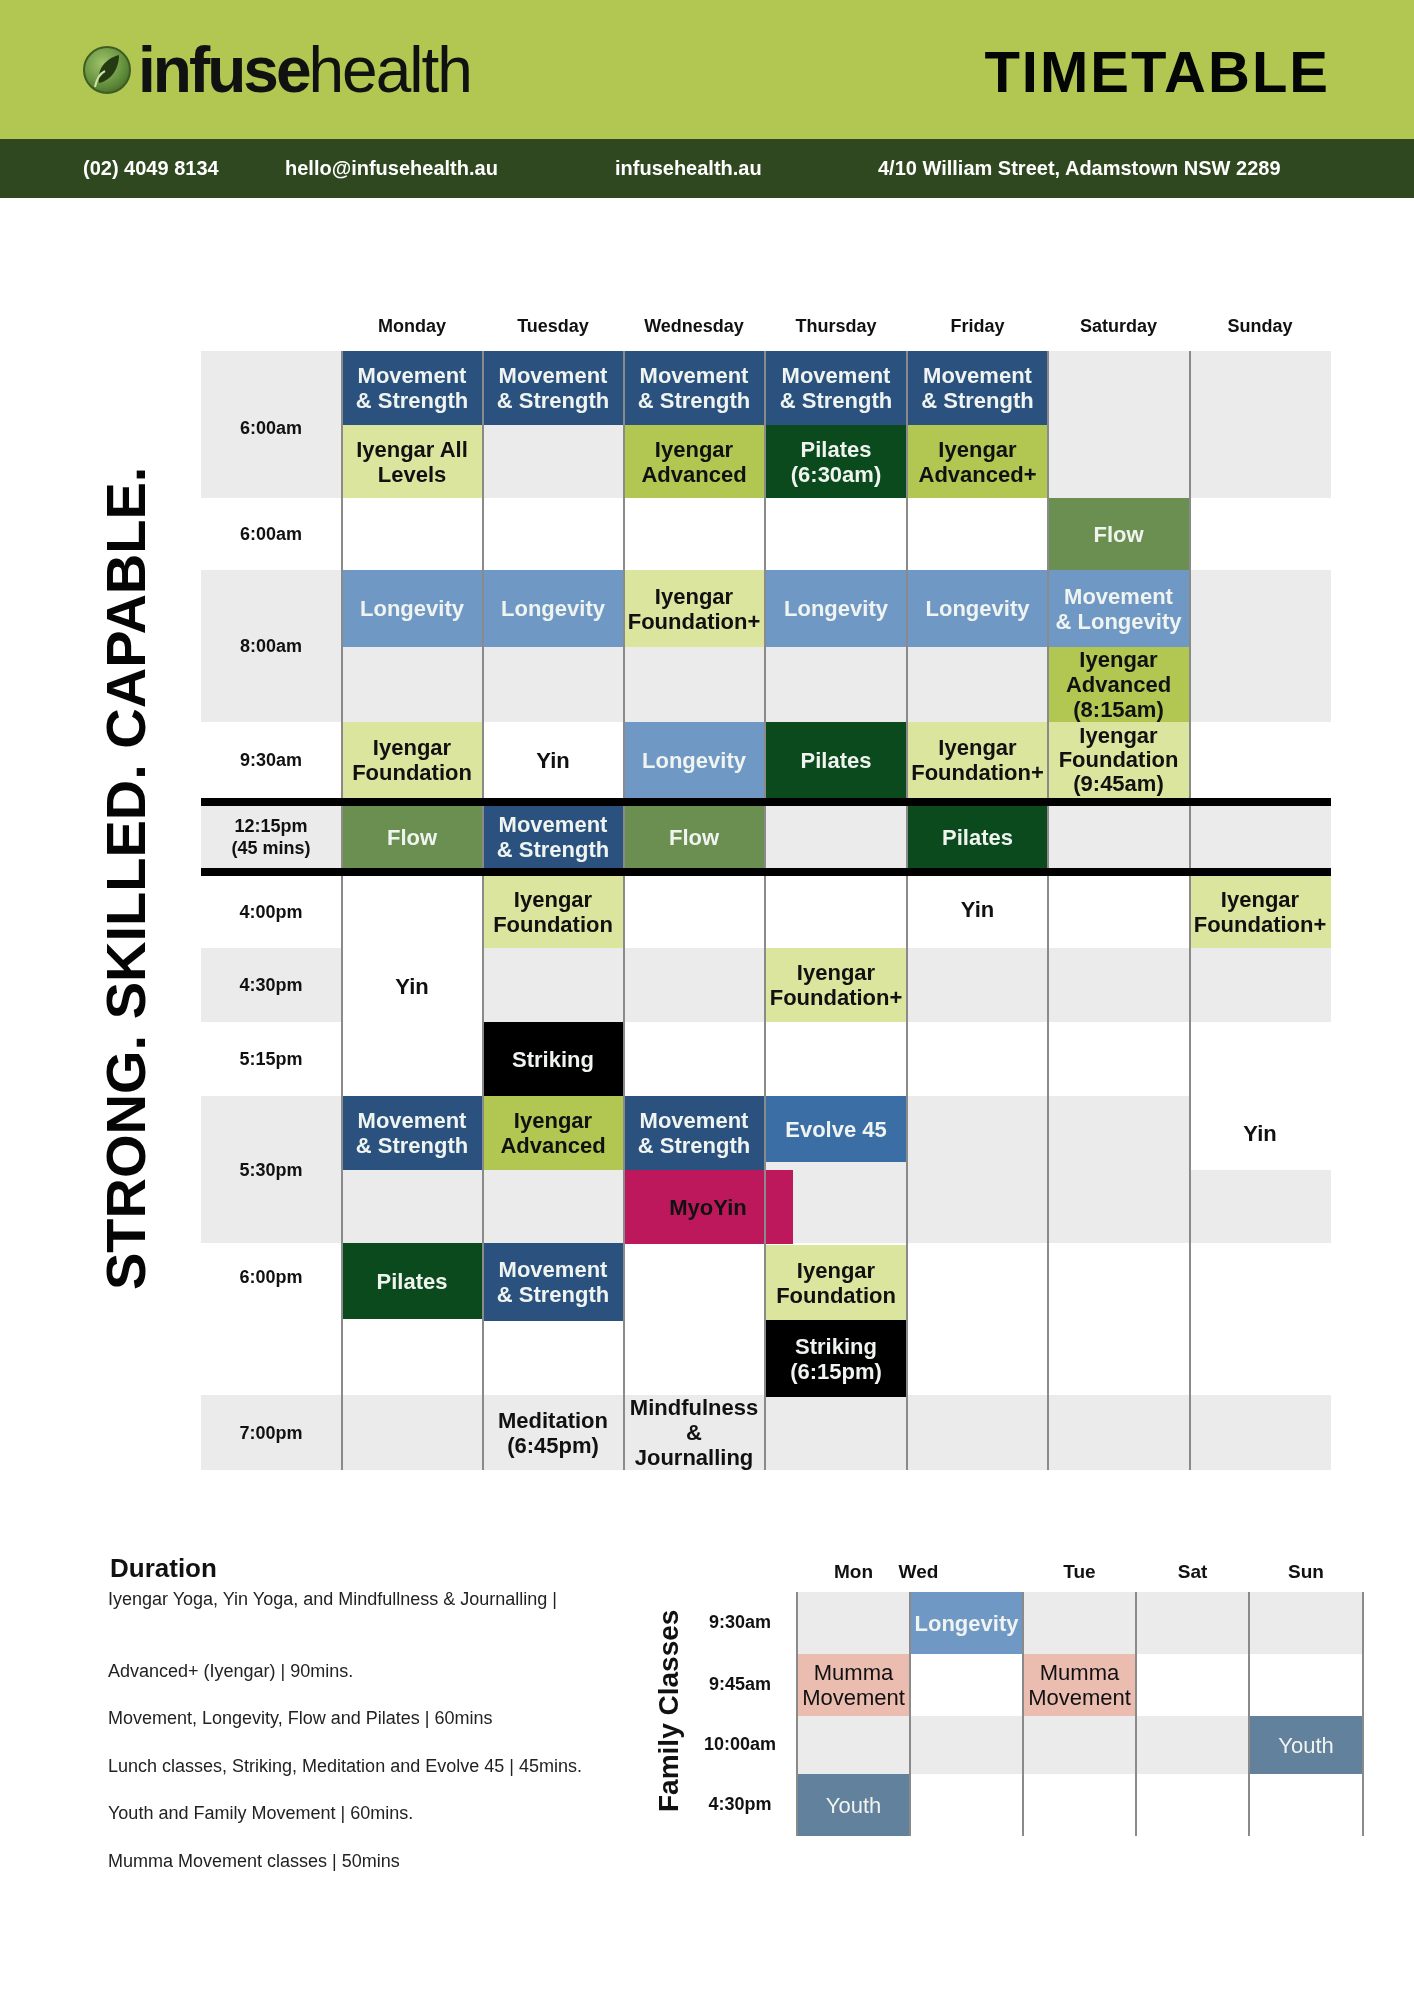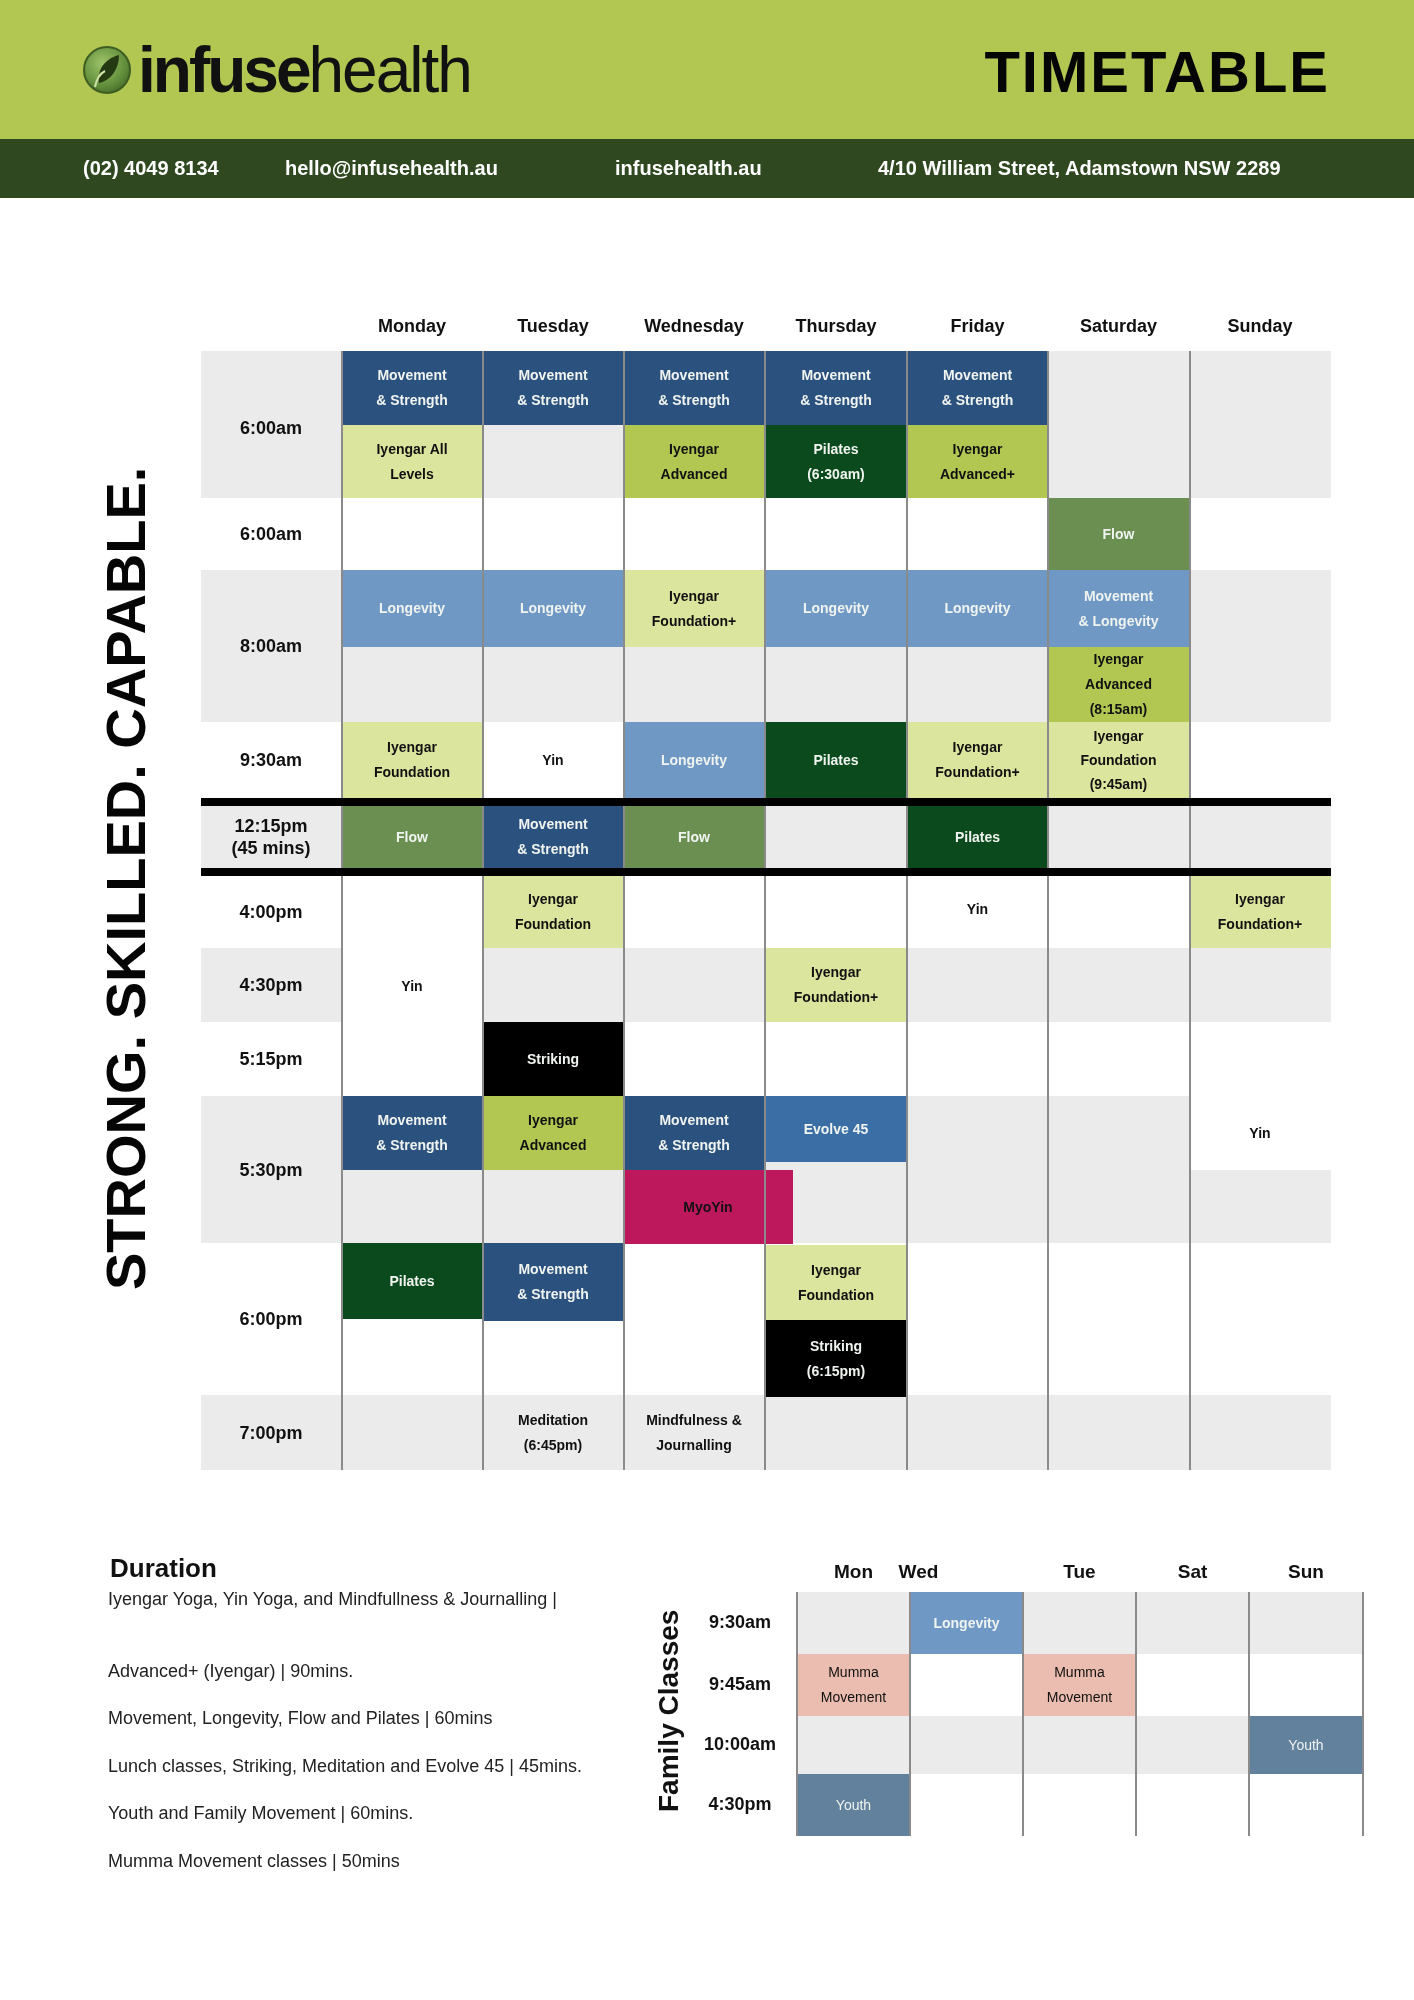--- a/index.html
+++ b/index.html
@@ -22,21 +22,21 @@
     font-family: "Liberation Sans", sans-serif; font-weight: 900; font-size: 56px; letter-spacing: 0px; line-height: 60px; color: #050505; white-space: nowrap; }
 
   .grid { position: absolute; left: 0; top: 0; }
   .day-head { position: absolute; top: 310px; height: 32px; line-height: 32px; text-align: center; font-size: 18px; font-weight: bold; color: #111; }
   .row-bg { position: absolute; left: 201px; width: 1130px; }
   .bg-grey { background: #ebebeb; }
   .bg-white { background: #ffffff; }
   .time { position: absolute; left: 201px; width: 140px; text-align: center; font-size: 18px; font-weight: bold; color: #111; display: flex; align-items: center; justify-content: center; line-height: 22px; }
   .vline { position: absolute; width: 2px; background: #8a8a8a; }
   .thick { position: absolute; left: 201px; width: 1130px; height: 8px; background: #000; }
-  .cell { position: absolute; display: flex; align-items: center; justify-content: center; text-align: center; font-size: 14px; font-weight: bold; line-height: 25px; padding: 0 4px; }
+  .cell { position: absolute; display: flex; align-items: center; justify-content: center; text-align: center; font-size: 22px; font-weight: bold; line-height: 25px; padding: 0 4px; }
   .cell.dark-text { color: #111; }
   .cell.light-text { color: #f0f4f0; }
 
   .dur-title { position: absolute; left: 110px; top: 1553px; font-size: 26px; font-weight: bold; color: #111; }
   .dur-item { position: absolute; left: 108px; font-size: 18px; color: #222; line-height: 22px; width: 520px; }
 
   .fam-label { position: absolute; left: 651px; top: 1812px; width: 230px; height: 36px; transform-origin: 0 0; transform: rotate(-90deg); font-size: 28px; font-weight: 900; line-height: 36px; color: #111; white-space: nowrap; }
   .fam-day { position: absolute; top: 1558px; height: 28px; line-height: 28px; text-align: center; font-size: 19px; font-weight: bold; color: #111; }
   .fam-time { position: absolute; left: 690px; width: 100px; text-align: center; font-size: 18px; font-weight: bold; color: #111; }
   .fam-bg { position: absolute; left: 796px; width: 567px; }
@@ -93,21 +93,21 @@
   <div class="time" style="top:570px;height:152px">8:00am</div>
   <div class="time" style="top:722px;height:76px">9:30am</div>
   <div class="time" style="top:806px;height:62px;flex-direction:column">
     <span>12:15pm</span>
     <span>(45 mins)</span>
   </div>
   <div class="time" style="top:876px;height:72px">4:00pm</div>
   <div class="time" style="top:948px;height:74px">4:30pm</div>
   <div class="time" style="top:1022px;height:74px">5:15pm</div>
   <div class="time" style="top:1096px;height:147px">5:30pm</div>
-  <div class="time" style="top:1243px;height:152px">6:00pm</div>
+  <div class="time" style="top:1201px;height:152px">6:00pm</div>
   <div class="time" style="top:1395px;height:75px">7:00pm</div>
 
   <div class="cell light-text" style="left:341px;top:351px;width:142px;height:74px;background:#2b527e">
       <div>
         <div>Movement</div>
         <div>&amp; Strength</div>
       </div>
     </div>
   <div class="cell light-text" style="left:483px;top:351px;width:140px;height:74px;background:#2b527e">
       <div>

